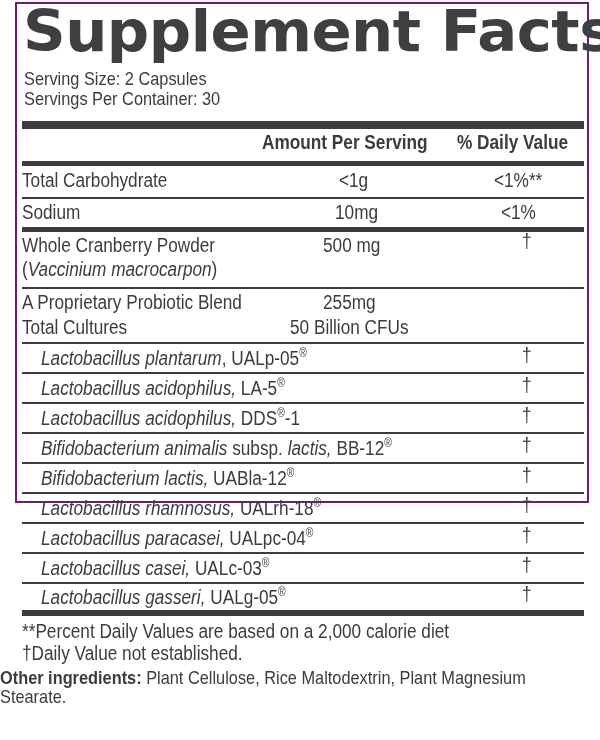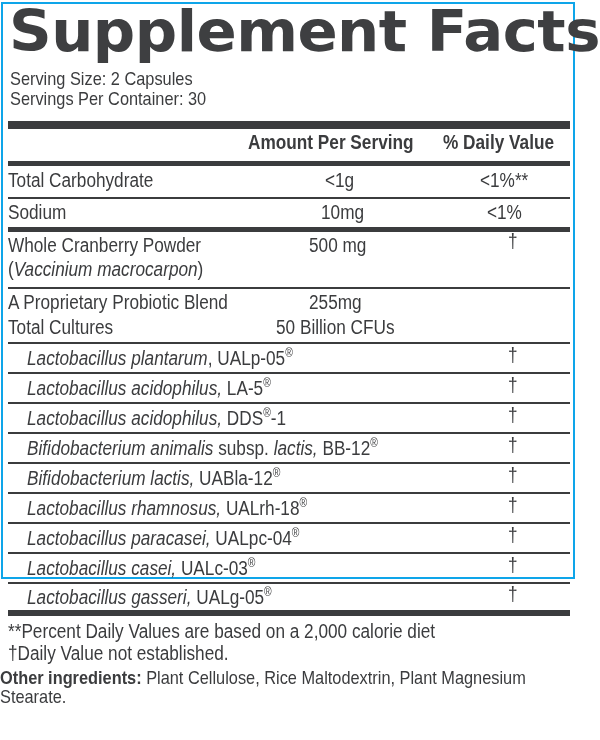--- a/index.html
+++ b/index.html
@@ -1,19 +1,19 @@
 <!DOCTYPE html>
 <html><head>
   <meta charset="utf-8">
   <style>
     html, body { margin: 0; padding: 0; background: #ffffff; }
     body { width: 600px; height: 740px; position: relative; overflow: hidden;
            font-family: "Liberation Sans", "DejaVu Sans", sans-serif; color: #3b3c3e; }
-    .label { position: absolute; left: 1px; top: 2px; width: 574px; height: 577px;
-             border: 2px solid #0ea5e9; box-sizing: border-box; }
+    .label { position: absolute; left: 15px; top: 2px; width: 574px; height: 501px;
+             border: 2px solid #701a75; box-sizing: border-box; }
     .title { position: absolute; left: 6px; top: -6px; font-family: "DejaVu Sans", sans-serif;
              font-weight: 900; font-size: 57px; letter-spacing: -0.5px; color: #3e3f41;
              white-space: nowrap; transform: scaleX(1.04); transform-origin: left top; }
     .serving { position: absolute; left: 7px; font-size: 19px; line-height: 20px;
                transform: scaleX(0.86); transform-origin: left top; white-space: nowrap; }
     .bar { position: absolute; left: 5px; width: 562px; background: #3b3c3e; }
     .thin { position: absolute; left: 5px; width: 562px; height: 2px; background: #3b3c3e; }
     .txt { position: absolute; font-size: 20px; line-height: 22px; white-space: nowrap;
            transform: scaleX(0.86); transform-origin: left top; }
     .hdr { position: absolute; font-size: 21px; font-weight: bold; white-space: nowrap;

